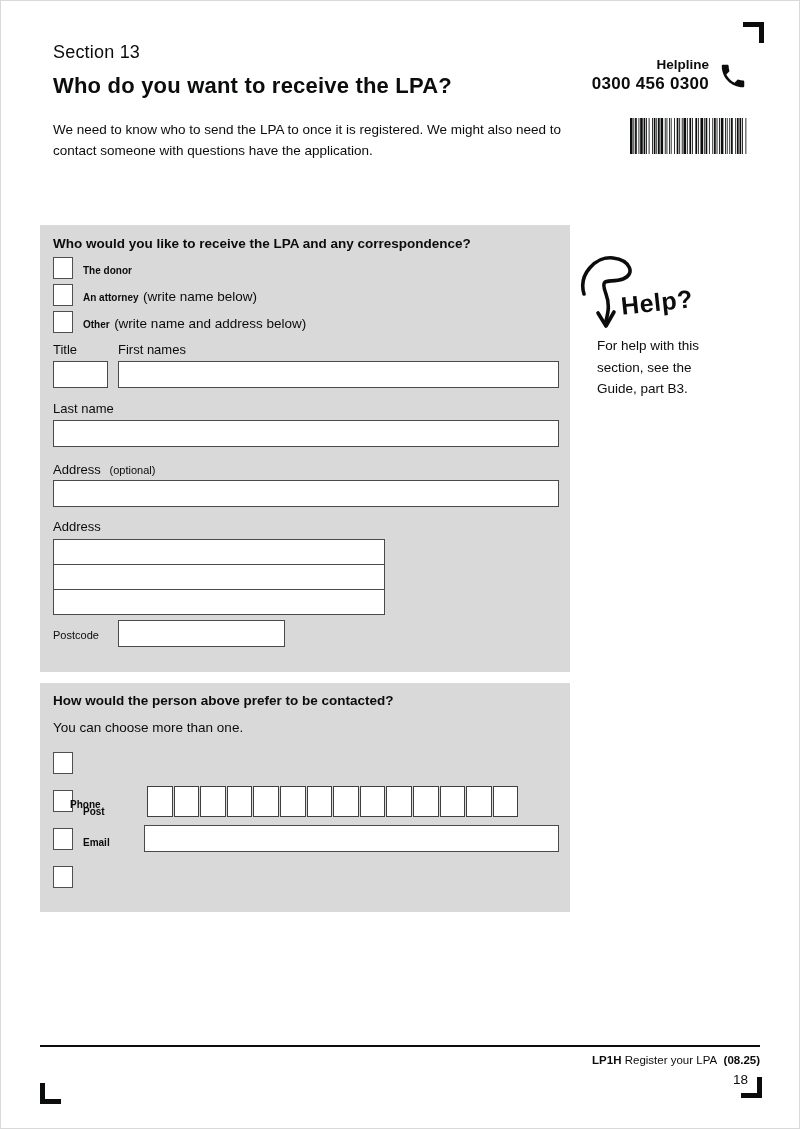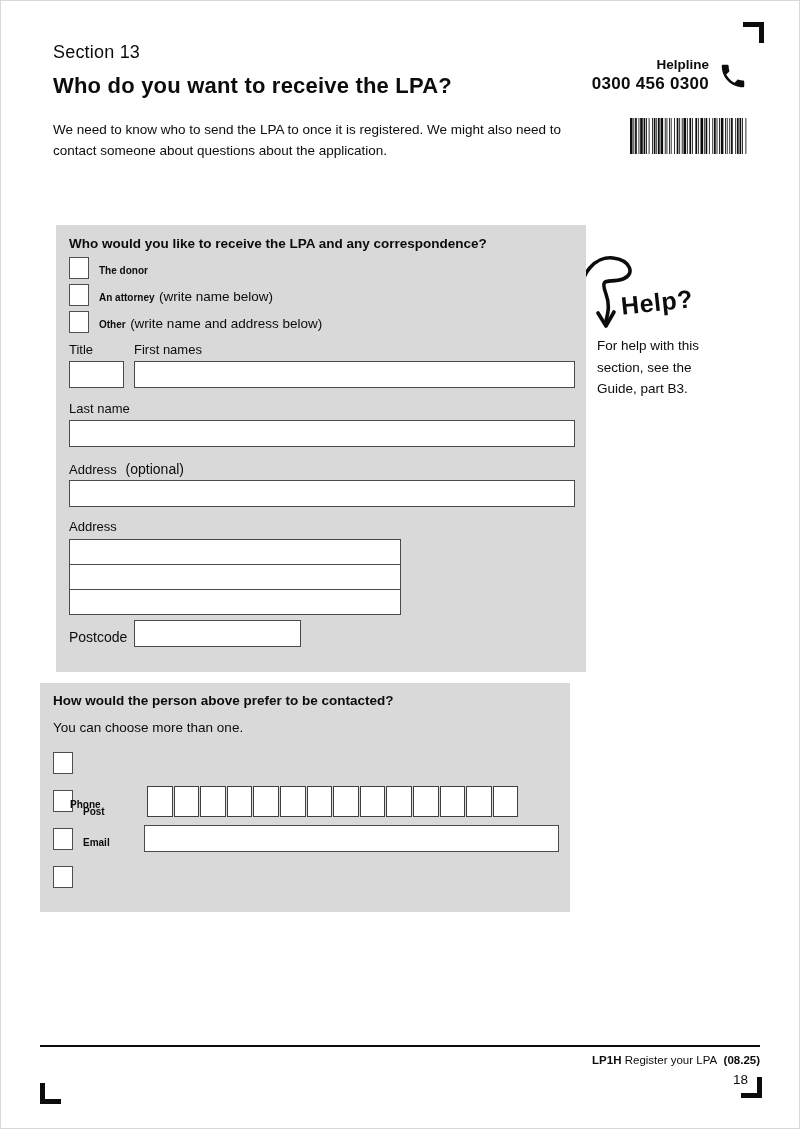--- a/index.html
+++ b/index.html
@@ -36,21 +36,21 @@
   .panel-sub { font-size:13.5px; }
 
   .checkbox {
     width:20px; height:22px; background:#ffffff;
     border:1px solid #4f4f4f; display:inline-block;
   }
   .opt-label { font-size:10px; font-weight:700; }
   .opt-hint  { font-size:13.5px; font-weight:400; }
 
   .field-label { font-size:13px; }
-  .field-label-sm { font-size:14px; }
+  .field-label-sm { font-size:11px; }
   .tbox { background:#ffffff; border:1px solid #4a4a4a; }
 
   .addr-line { background:#ffffff; border:1px solid #4a4a4a; width:332px; height:26px; }
   .addr-line + .addr-line { margin-top:-1px; }
 
   .phone-cells { display:flex; }
   .phone-cell {
     width:25.6px; height:31px; background:#ffffff;
     border:1px solid #3f3f3f; margin-left:1px;
   }
@@ -70,21 +70,21 @@
 
 <div id="page">
 
   <div class="abs corner tr" style="left:743px; top:22px;"></div>
   <div class="abs corner bl" style="left:40px; top:1083px;"></div>
   <div class="abs corner br" style="left:741px; top:1077px;"></div>
 
   <div class="abs section-label" style="left:53px; top:42px;">Section 13</div>
   <div class="abs page-title" style="left:53px; top:73px;">Who do you want to receive the LPA?</div>
 
-  <div class="abs body-text" style="left:53px; top:119px; width:512px;">We need to know who to send the LPA to once it is registered. We might also need to contact someone about questions about the application.</div>
+  <div class="abs body-text" style="left:53px; top:119px; width:512px;">We need to know who to send the LPA to once it is registered. We might also need to contact someone with questions have the application.</div>
 
   <div class="abs helpline" style="top:57px; right:52px;">
     <div class="helpline-text">
       <div class="helpline-label">Helpline</div>
       <div class="helpline-number">0300 456 0300</div>
     </div>
     <svg class="phone-svg" viewBox="0 0 24 24">
       <path fill="#0b0c0c" d="M6.62 10.79c1.44 2.83 3.76 5.14 6.59 6.59l2.2-2.21c.27-.27.67-.36 1.02-.24 1.12.37 2.33.57 3.57.57.55 0 1 .45 1 1V20c0 .55-.45 1-1 1-9.39 0-17-7.61-17-17 0-.55.45-1 1-1h3.5c.55 0 1 .45 1 1 0 1.25.2 2.45.57 3.57.11.35.03.74-.25 1.02l-2.2 2.2z"></path>
     </svg>
   </div>
@@ -137,21 +137,21 @@
       <rect x="136" y="0" width="1" height="36" fill="#0b0c0c"></rect>
     </svg>
 
   <svg class="abs" style="left:580px; top:250px;" width="64" height="90" viewBox="0 0 64 90">
     <path d="M 4 44 C -2 24, 16 6, 33 8 C 50 10, 56 24, 43 29 C 30 34, 19 25, 26 44 C 30 55, 28 63, 26 71" fill="none" stroke="#0b0c0c" stroke-width="3.6" stroke-linecap="round" stroke-linejoin="round"></path>
     <path d="M 18 63 L 26 76 L 34 62" fill="none" stroke="#0b0c0c" stroke-width="3.6" stroke-linecap="round" stroke-linejoin="round"></path>
   </svg>
   <div class="abs help-title" style="left:621px; top:288px;">Help?</div>
   <div class="abs help-text" style="left:597px; top:335px;">For help with this section, see the Guide, part B3.</div>
 
-  <div class="abs panel" style="left:56px; top:225px; width:530px; height:447px;">
+  <div class="abs panel" style="left:40px; top:225px; width:530px; height:447px;">
 
     <div class="abs panel-heading" style="left:13px; top:11px;">Who would you like to receive the LPA and any correspondence?</div>
 
     <div class="abs checkbox" style="left:13px; top:32px;"></div>
     <div class="abs" style="left:43px; top:35px;"><span class="opt-label">The donor</span> <span class="opt-hint"></span></div>
 
     <div class="abs checkbox" style="left:13px; top:59px;"></div>
     <div class="abs" style="left:43px; top:62px;"><span class="opt-label">An attorney</span> <span class="opt-hint">(write name below)</span></div>
 
     <div class="abs checkbox" style="left:13px; top:86px;"></div>

